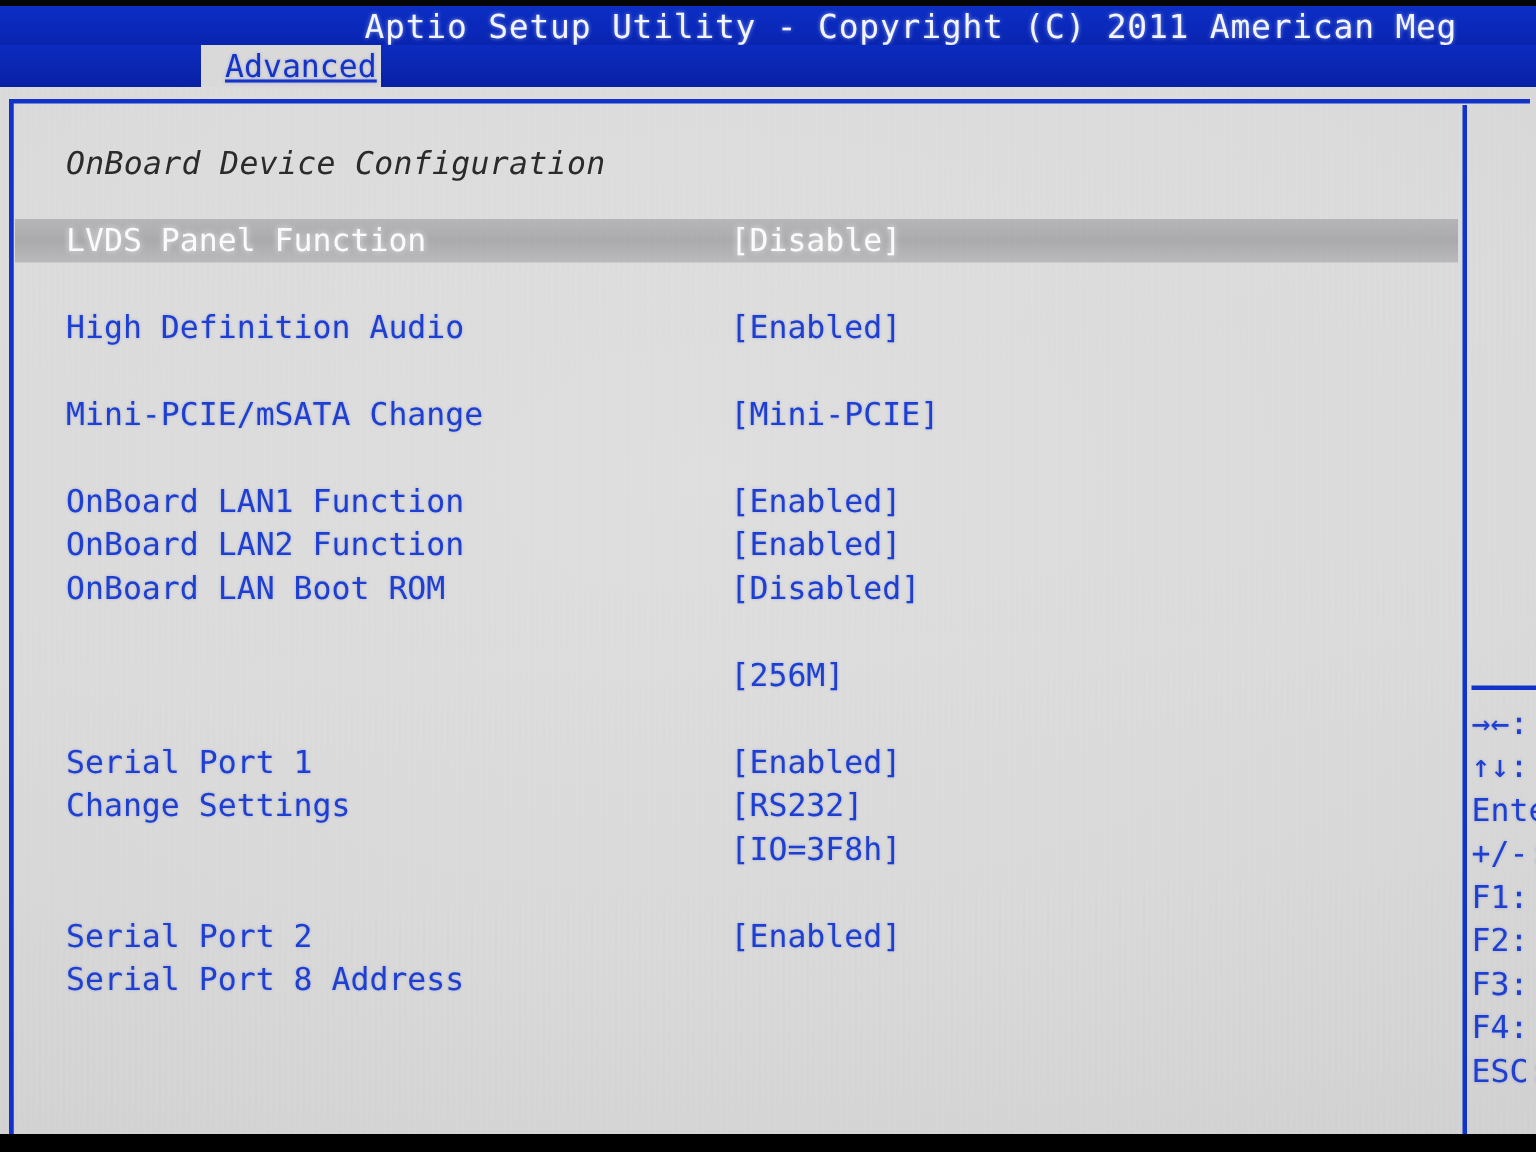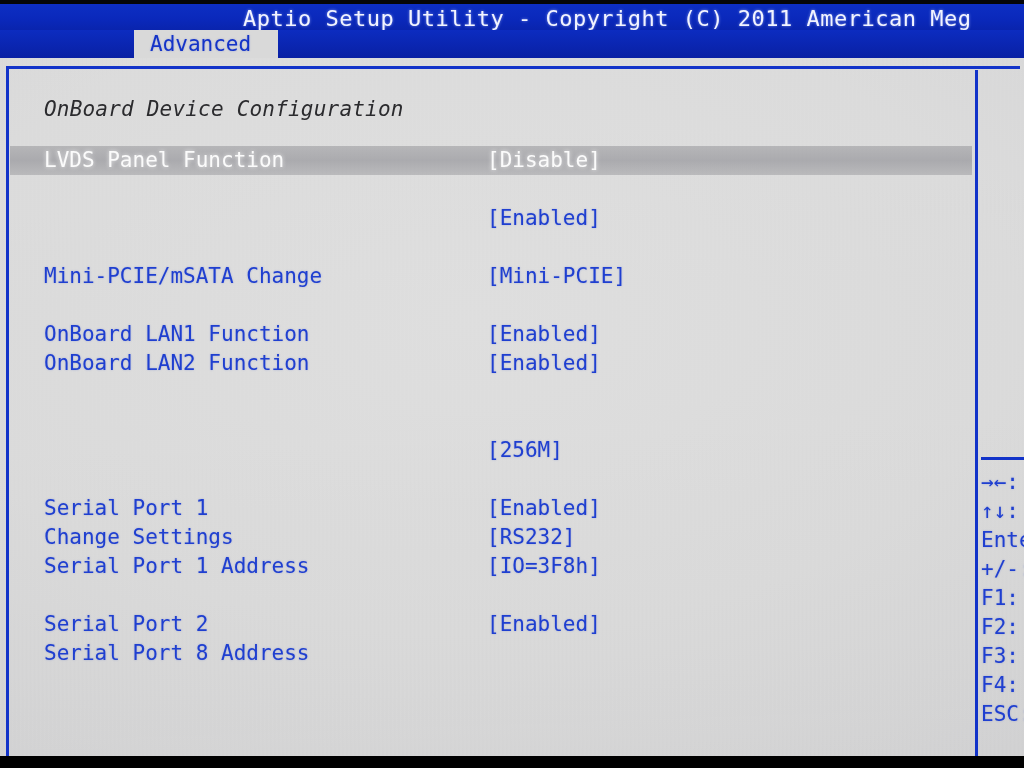--- a/index.html
+++ b/index.html
@@ -81,28 +81,29 @@
     width: 1024px;
     height: 28px;
     background: linear-gradient(180deg, #0c2cc0 0%, #0920a4 100%);
     z-index: 4;
   }
   .tab {
     position: absolute;
     top: 30px;
     left: 134px;
     height: 28px;
-    padding: 0 27px 0 16px;
+    padding: 0 3px 0 16px;
     background: #d9d9d9;
     color: #1433c8;
     font-size: 21px;
     line-height: 29px;
     white-space: nowrap;
     z-index: 5;
     text-shadow: 0 0 2px rgba(30,60,200,.35);
+    text-decoration: underline;
   }
 
   
   .frame {
     position: absolute;
     top: 66px;
     left: 6px;
     width: 1014px;
     height: 698px;
     border: 3px solid #1233c9;
@@ -254,49 +255,51 @@
   <div class="v-divider"></div>
 
   <div class="main-pane">
     <div class="section-title">OnBoard Device Configuration</div>
     <div class="rows" id="rows-host">
         <div class="row selected">
           <span class="label">LVDS Panel Function</span>
           <span class="value">[Disable]</span>
         </div>
         <div class="row gap-before">
+          <span class="label">High Definition Audio</span>
           <span class="value">[Enabled]</span>
         </div>
         <div class="row gap-before">
           <span class="label">Mini-PCIE/mSATA Change</span>
           <span class="value">[Mini-PCIE]</span>
         </div>
         <div class="row gap-before">
           <span class="label">OnBoard LAN1 Function</span>
           <span class="value">[Enabled]</span>
         </div>
         <div class="row">
           <span class="label">OnBoard LAN2 Function</span>
           <span class="value">[Enabled]</span>
         </div>
         <div class="row">
+          <span class="label">OnBoard LAN Boot ROM</span>
+          <span class="value">[Disabled]</span>
         </div>
         <div class="row gap-before">
           <span class="value">[256M]</span>
         </div>
         <div class="row gap-before">
           <span class="label">Serial Port 1</span>
           <span class="value">[Enabled]</span>
         </div>
         <div class="row">
           <span class="label">Change Settings</span>
           <span class="value">[RS232]</span>
         </div>
         <div class="row">
-          <span class="label">Serial Port 1 Address</span>
           <span class="value">[IO=3F8h]</span>
         </div>
         <div class="row gap-before">
           <span class="label">Serial Port 2</span>
           <span class="value">[Enabled]</span>
         </div>
         <div class="row">
           <span class="label">Serial Port 8 Address</span>
         </div>
       </div>

